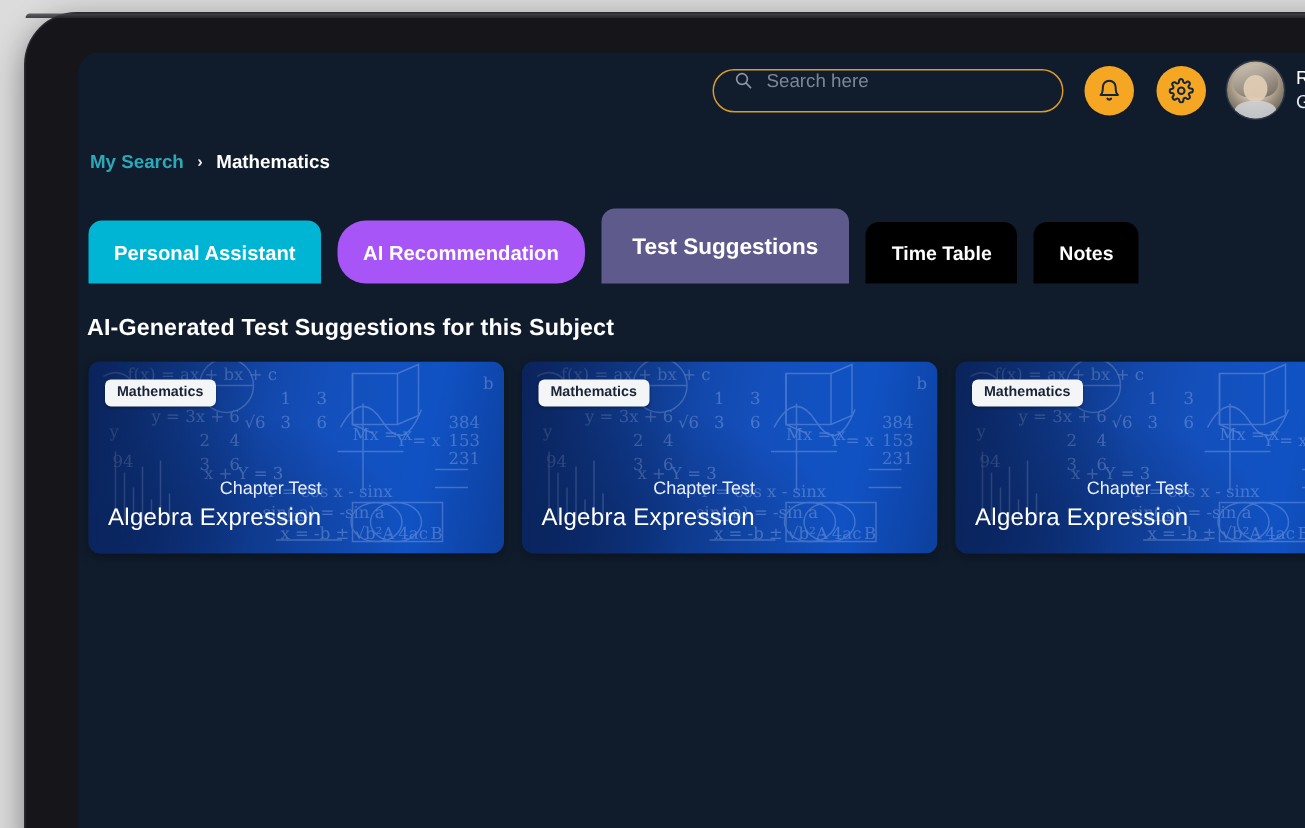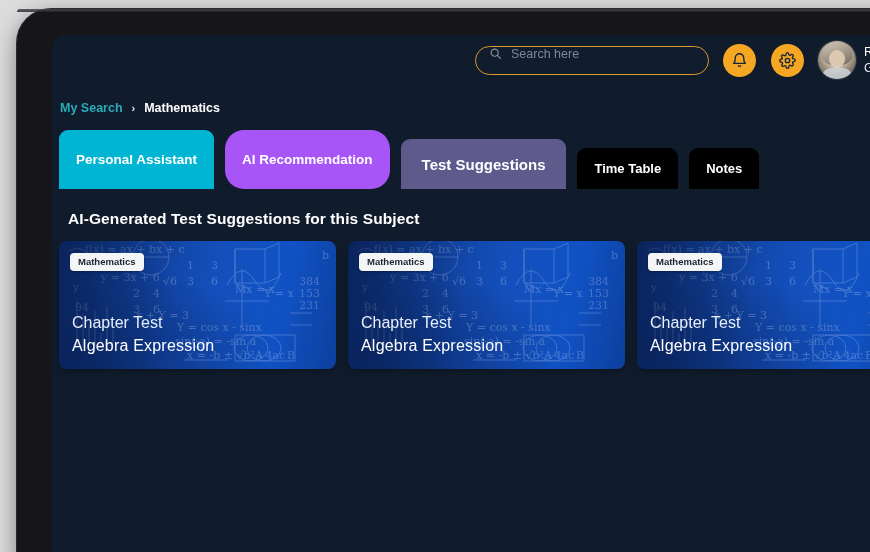--- a/index.html
+++ b/index.html
@@ -189,36 +189,36 @@
     gap: 11px;
   }
   .tab {
     border: none;
     border-radius: 9px 9px 0 0;
     color: #ffffff;
     font-size: 13.5px;
     font-weight: 700;
     font-family: "Liberation Sans", sans-serif;
     cursor: pointer;
-    height: 59px;
+    height: 42px;
     padding: 0 17px;
     display: flex;
     align-items: center;
     justify-content: center;
     white-space: nowrap;
   }
   .tab.t-cyan   { background: #00b4d3; }
   .tab.t-violet { background: #a855f7; border-radius: 19px; }
   .tab.t-active { background: #5f5a8c; height: 50px; font-size: 15px; padding: 0 21px; margin-top: 38px; }
   .tab.t-purple { background: #000000; height: 41px; font-size: 13px; }
 
   
   .section-title {
     position: absolute;
-    left: 16px;
+    left: 6px;
     top: 175px;
     color: #ffffff;
     font-size: 15.5px;
     font-weight: 700;
     letter-spacing: .1px;
   }
 
   
   .cards {
     position: absolute;
@@ -270,22 +270,23 @@
     box-shadow: 0 1px 2px rgba(0,0,0,.35);
     white-space: nowrap;
   }
   .card-texts {
     position: absolute;
     left: 13px;
     bottom: 14px;
   }
   .card-kicker {
     color: #e8eefb;
-    font-size: 16px;
+    font-size: 12px;
     margin-bottom: 5px;
+    text-align: right;
   }
   .card-title {
     color: #ffffff;
     font-size: 16px;
     font-weight: 400;
     letter-spacing: .2px;
   }
 </style>
 </head>
 <body>

